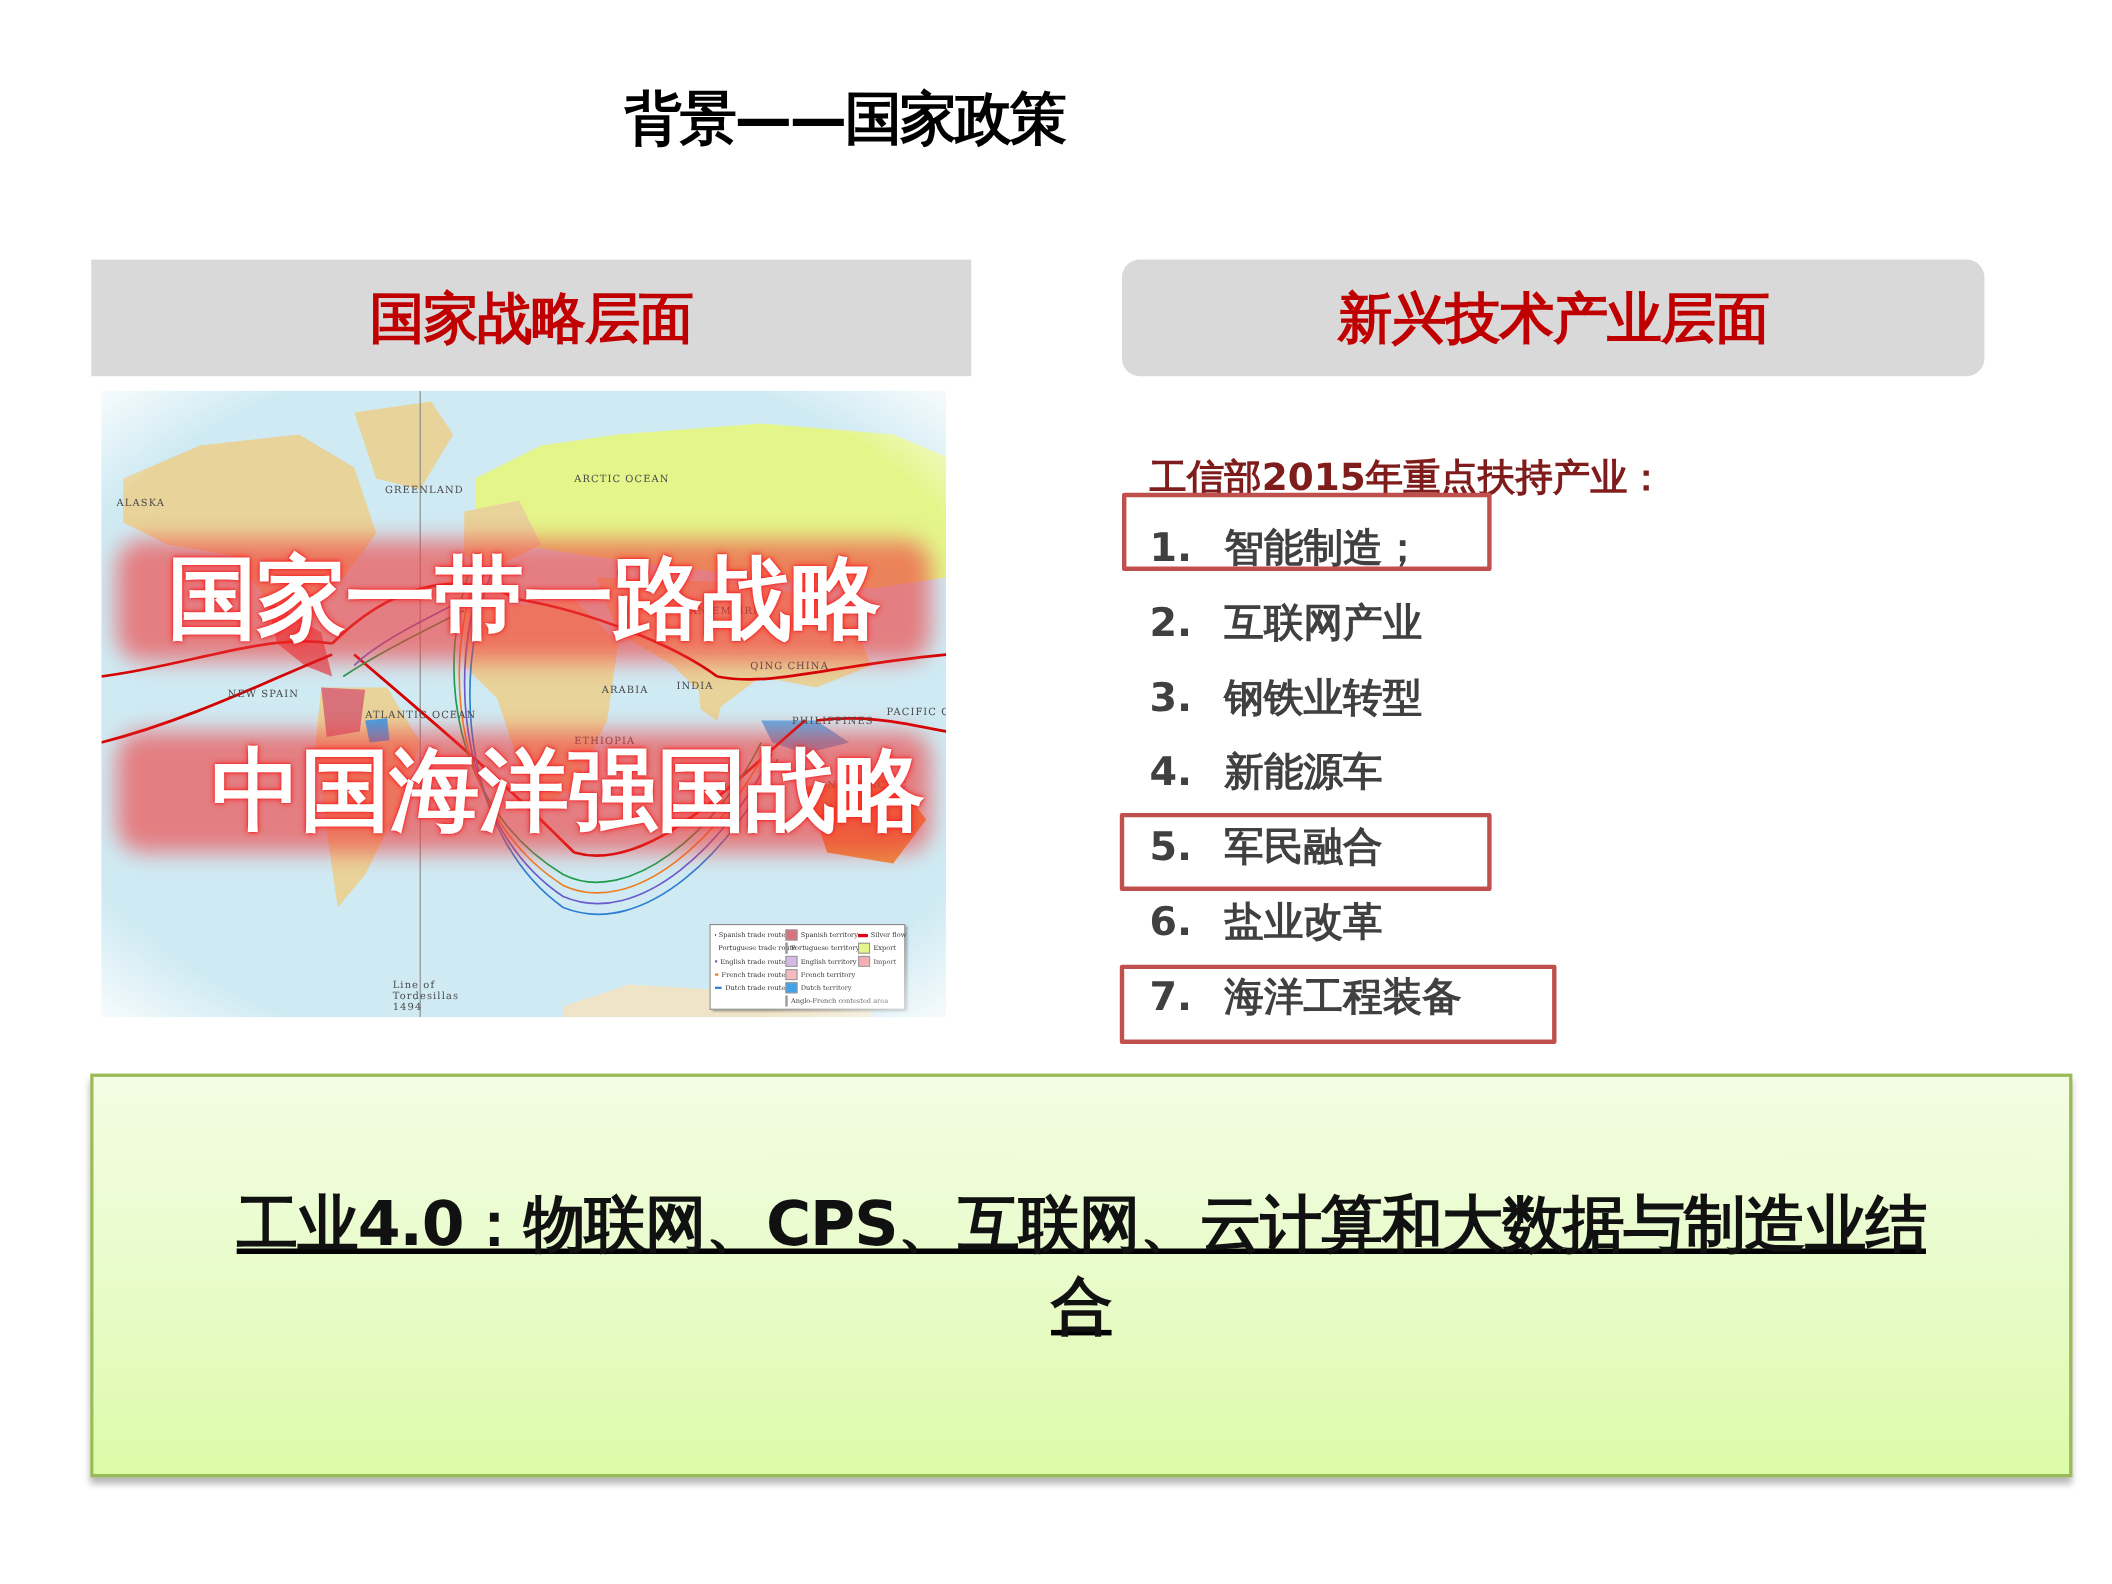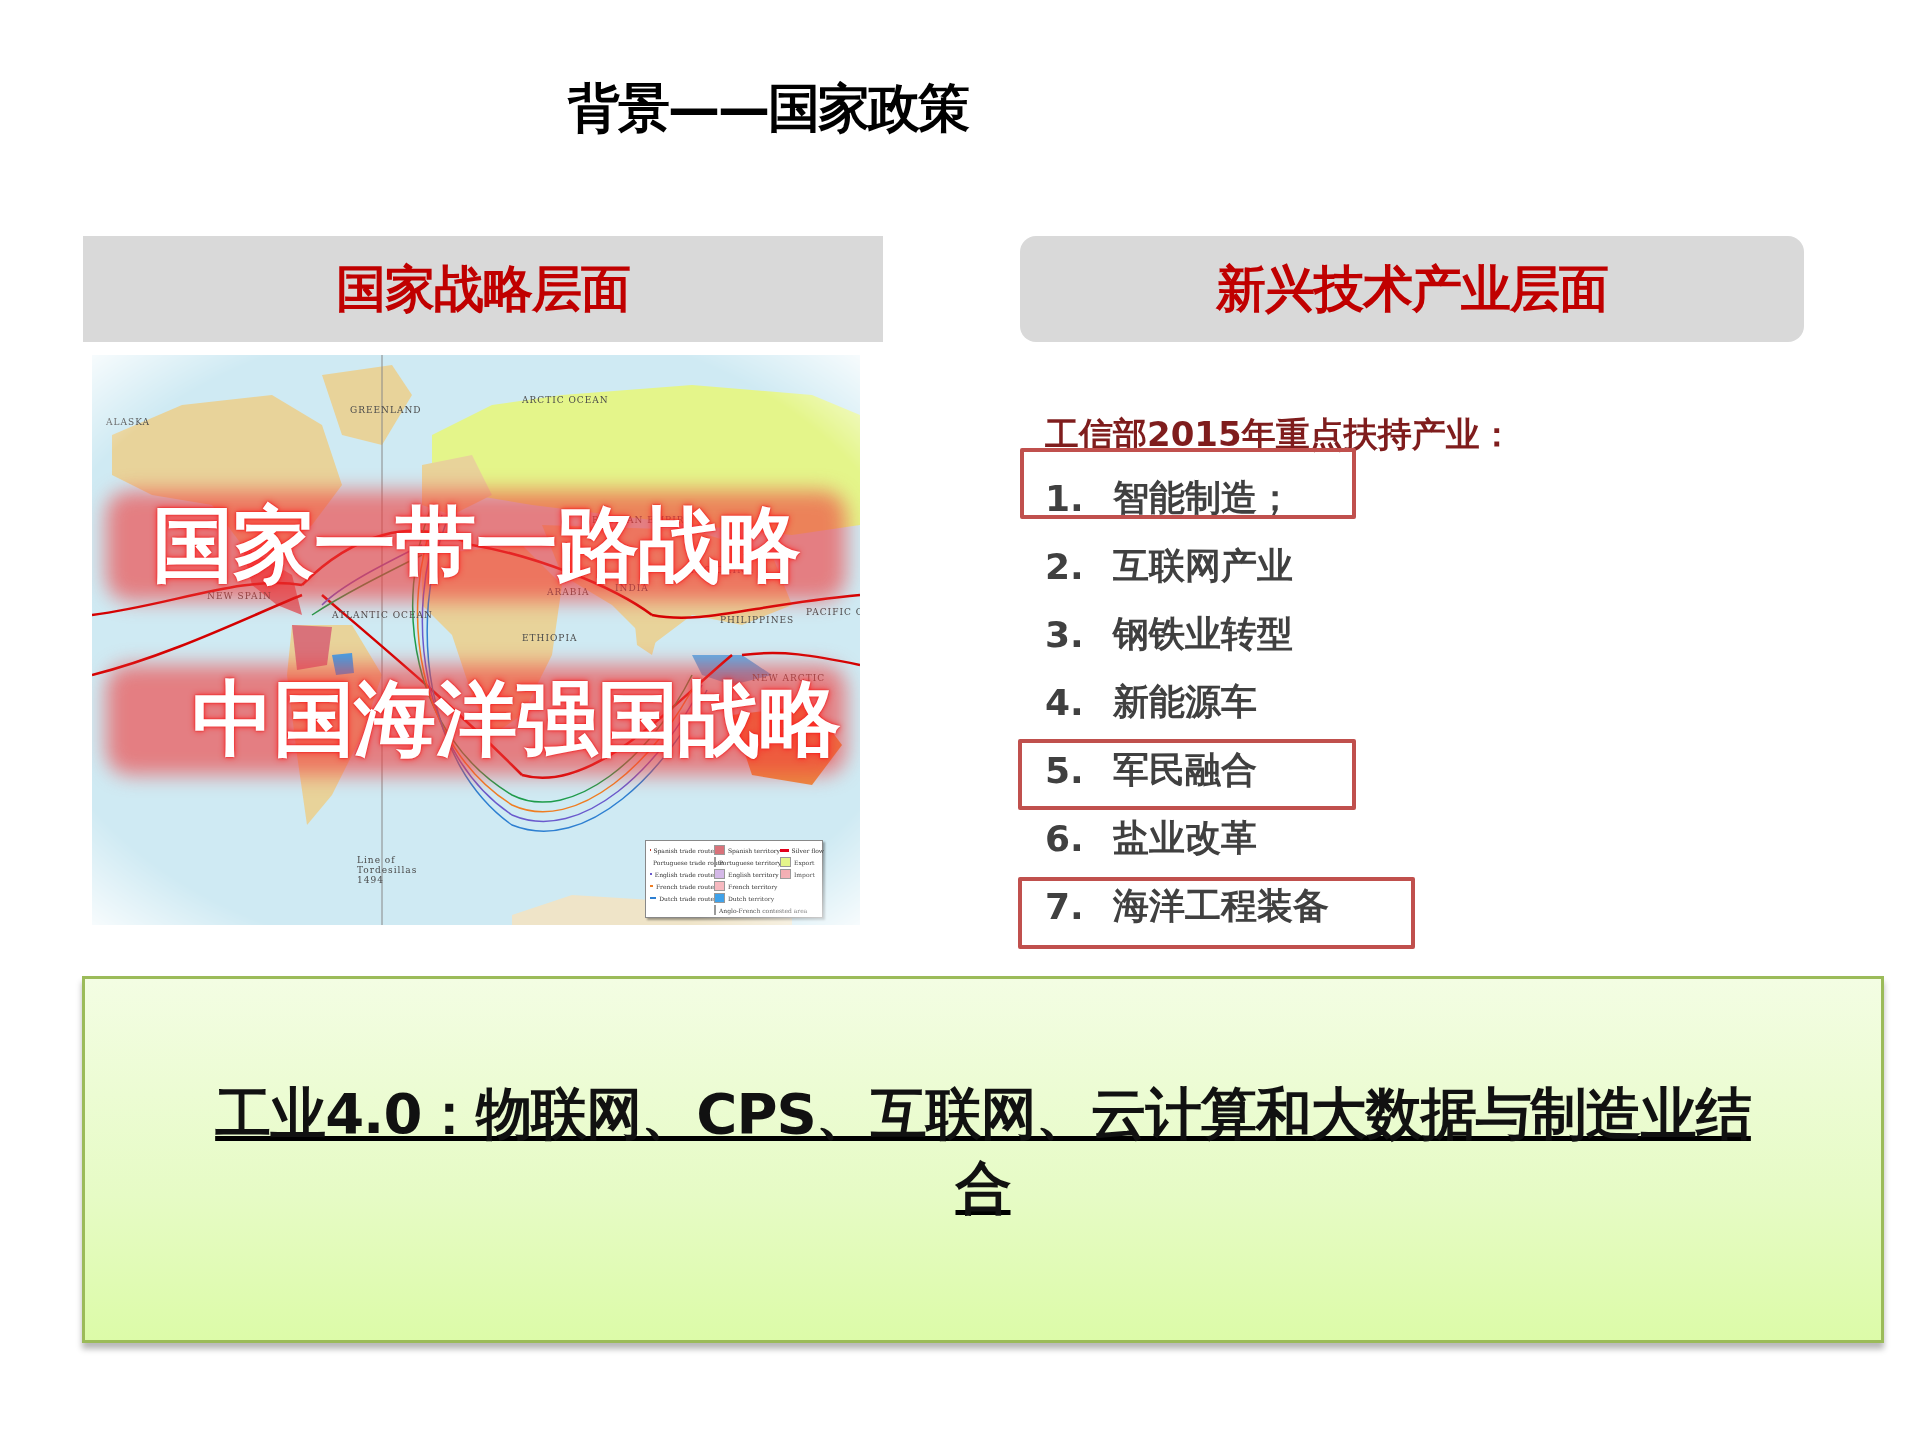--- a/index.html
+++ b/index.html
@@ -22,21 +22,21 @@
   
   .map {
     position: absolute; left: 92px; top: 355px; width: 768px; height: 570px; overflow: hidden;
     background: #cdeaf2;
     -webkit-mask-image: radial-gradient(ellipse 75% 72% at 50% 50%, #000 78%, transparent 100%);
             mask-image: radial-gradient(ellipse 75% 72% at 50% 50%, #000 78%, transparent 100%);
   }
   .map svg { position: absolute; left: 0; top: 0; }
   .map-label {
     position: absolute; font-family: "DejaVu Serif", "Liberation Serif", serif; font-size: 9px;
-    color: #4a4a4a; letter-spacing: 1px; white-space: nowrap;
+    color: #4a4a4a; letter-spacing: 1px; white-space: nowrap; margin-top: 36px;
   }
   .overlay-band {
     position: absolute; left: 14px; width: 740px; height: 110px; border-radius: 24px;
     background: rgba(240, 60, 60, 0.62); filter: blur(10px);
   }
   .overlay-text {
     position: absolute; left: 0; width: 768px; text-align: center; color: #ffffff;
     font-size: 82px; font-weight: bold; letter-spacing: -1px; line-height: 100px;
     text-shadow: 0 0 6px #ff2020, 0 0 2px #d00000;
   }

